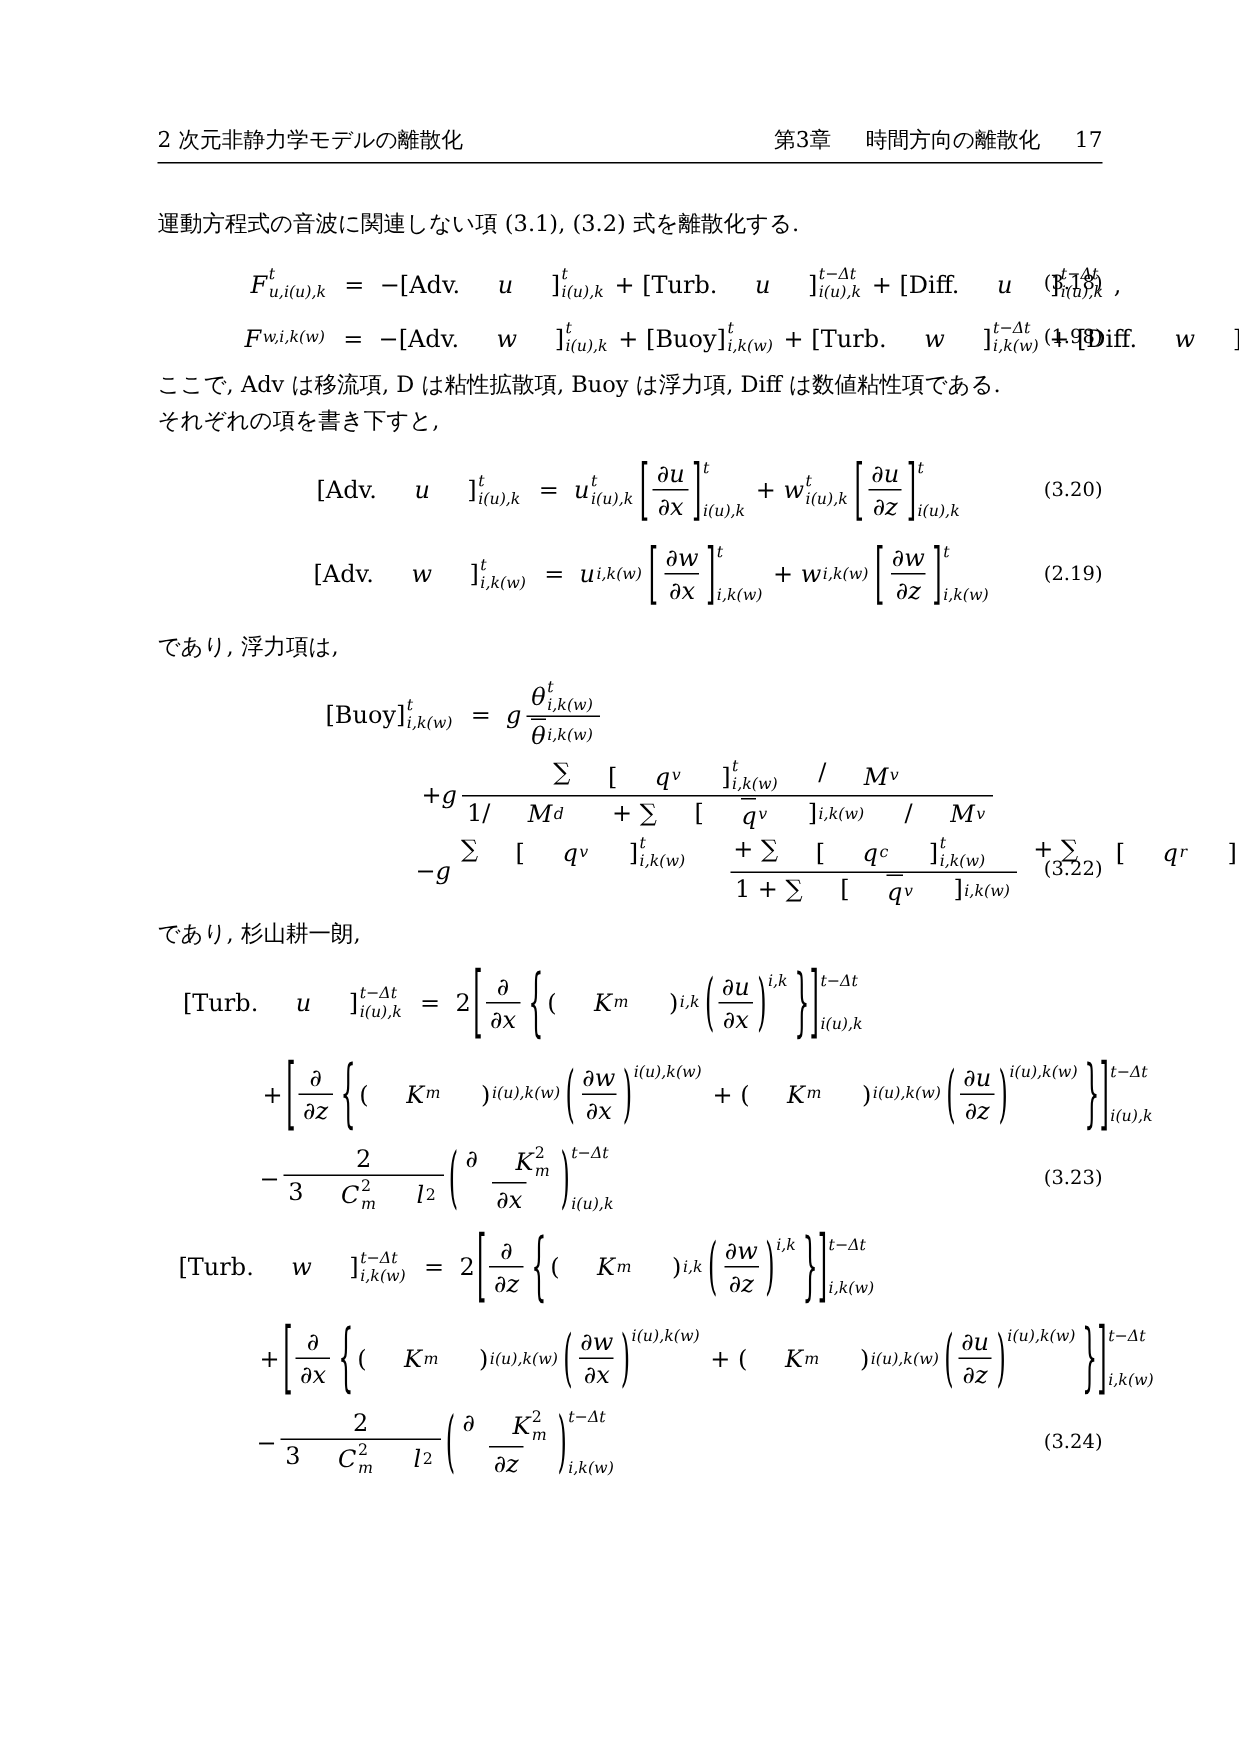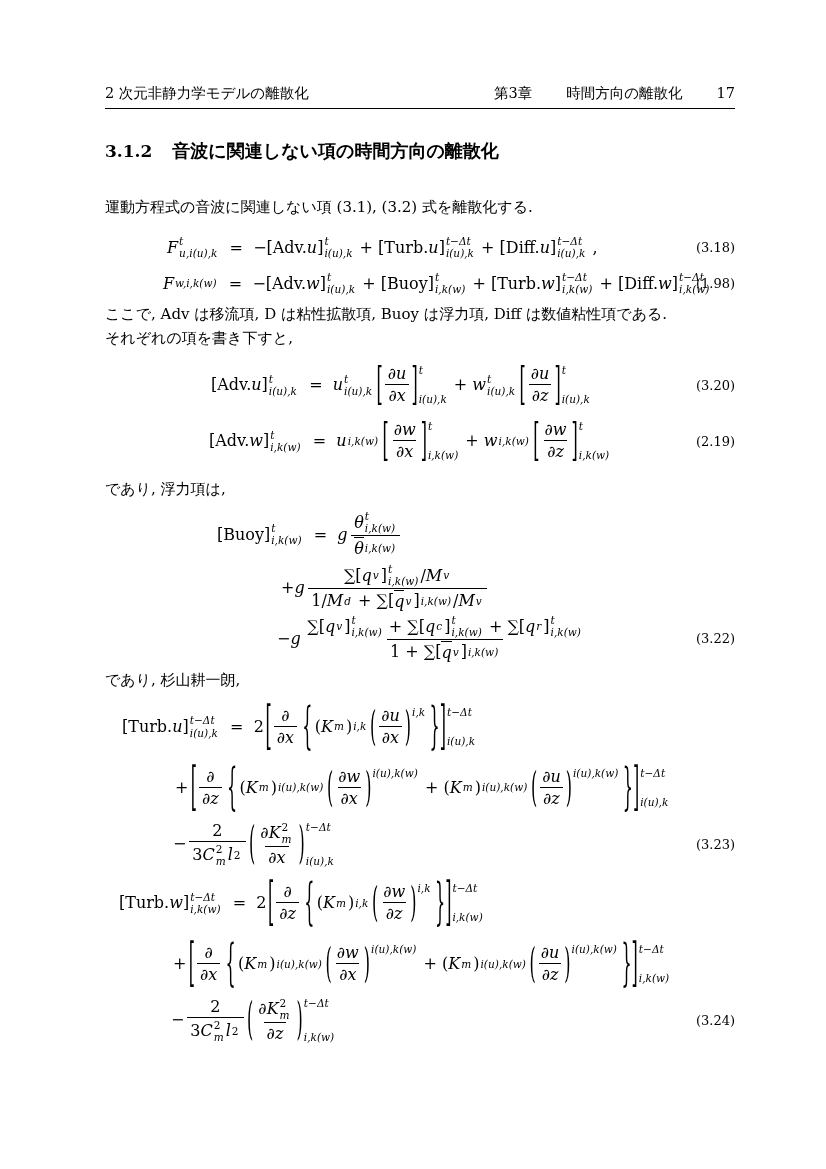--- a/index.html
+++ b/index.html
@@ -1,40 +1,40 @@
 <!DOCTYPE html>
 <html><head>
 <meta charset="utf-8">
 <style>
   html,body{margin:0;padding:0;background:#ffffff;}
   .page{position:relative;width:826px;height:1169px;background:#fff;overflow:hidden;color:#000;
         font-family:"DejaVu Serif","Liberation Serif",serif;}
   
   .header{position:absolute;left:105px;top:84px;width:630px;display:flex;align-items:baseline;
           border-bottom:1px solid #000;padding-bottom:5px;font-size:14.5px;}
-  .hr{margin-left:auto;display:flex;gap:34px;align-items:baseline;}
+  .hr{margin-left:auto;display:flex;gap:23px;align-items:baseline;}
   .pn{font-weight:normal;}
   
   .content{position:absolute;left:105px;top:105px;width:630px;}
   .sect{margin-top:34px;display:flex;gap:20px;align-items:baseline;font-weight:bold;}
   .sno{font-size:17px;}
   .stl{font-size:18px;font-family:"DejaVu Sans","Liberation Sans",sans-serif;}
   .para{margin:0;font-size:15px;line-height:1.55;}
   .p1{margin-top:33px;}
   .p2a{margin-top:4px;}
   .p3{margin-top:10px;}
   .p4{margin-top:6px;}
   
   .eq{position:relative;display:flex;align-items:center;}
   .eqno{position:absolute;right:0;top:50%;transform:translateY(-50%);font-size:13px;}
   .math{display:inline-flex;align-items:center;font-size:16px;white-space:pre;}
   .math span{white-space:pre;}
   .mi{font-style:italic;}
   .mr{font-style:normal;}
-  .mrow{display:inline-flex;align-items:center;}
+  .mrow{display:inline-flex;gap:25px;}
   .mf{display:inline-flex;flex-direction:column;align-items:center;margin:0 2px;}
   .mfn{padding:0 3px 1px;display:inline-flex;justify-content:center;}
   .mfd{border-top:1px solid #000;padding:1px 3px 0;display:inline-flex;justify-content:center;}
   .mscw{display:inline-flex;align-items:center;}
   .mscw.bigw{align-self:stretch;}
   .msc{display:inline-flex;flex-direction:column;justify-content:center;font-size:0.66em;
        line-height:1.15;text-align:left;margin:0 2px 0 1px;}
   .msc.big{justify-content:space-between;align-self:stretch;}
   .mdel{display:inline-block;line-height:1;transform-origin:center;}
   .mov{display:inline-flex;border-top:1px solid #000;padding-top:1px;}
@@ -53,24 +53,20 @@
     <span>2 次元非静力学モデルの離散化</span>
     <span class="hr">
       <span>第3章</span>
       <span>時間方向の離散化</span>
       <span class="pn">17</span>
     </span>
   </div>
 
   <div class="content">
 
-    <div class="sect">
-      <span class="sno">3.1.2</span>
-      <span class="stl">音波に関連しない項の時間方向の離散化</span>
-    </div>
 
     <p class="para p1">運動方程式の音波に関連しない項 (3.1), (3.2) 式を離散化する.</p>
 
     <div class="eq" style="padding-left:62px;margin-top:12px;min-height:32px;">
       <span class="math"><span class="mscw"><span class="mi">F</span><span class="msc"><span class="msup"><span class="mi">t</span></span><span class="msub"><span class="mi">u,i(u),k</span></span></span></span><span class="mr">  =  −</span><span class="mscw"><span class="mrow"><span class="mr">[Adv.</span><span class="mi">u</span><span class="mr">]</span></span><span class="msc"><span class="msup"><span class="mi">t</span></span><span class="msub"><span class="mi">i(u),k</span></span></span></span><span class="mr"> + </span><span class="mscw"><span class="mrow"><span class="mr">[Turb.</span><span class="mi">u</span><span class="mr">]</span></span><span class="msc"><span class="msup"><span class="mi">t−Δt</span></span><span class="msub"><span class="mi">i(u),k</span></span></span></span><span class="mr"> + </span><span class="mscw"><span class="mrow"><span class="mr">[Diff.</span><span class="mi">u</span><span class="mr">]</span></span><span class="msc"><span class="msup"><span class="mi">t−Δt</span></span><span class="msub"><span class="mi">i(u),k</span></span></span></span><span class="mr"> ,</span></span>
       <span class="eqno">(3.18)</span>
     </div>
     <div class="eq" style="padding-left:58px;margin-top:4px;min-height:32px;">
       <span class="math"><span class="mscw"><span class="mi">F</span><span class="msc"><span class="msub"><span class="mi">w,i,k(w)</span></span></span></span><span class="mr">  =  −</span><span class="mscw"><span class="mrow"><span class="mr">[Adv.</span><span class="mi">w</span><span class="mr">]</span></span><span class="msc"><span class="msup"><span class="mi">t</span></span><span class="msub"><span class="mi">i(u),k</span></span></span></span><span class="mr"> + </span><span class="mscw"><span class="mr">[Buoy]</span><span class="msc"><span class="msup"><span class="mi">t</span></span><span class="msub"><span class="mi">i,k(w)</span></span></span></span><span class="mr"> + </span><span class="mscw"><span class="mrow"><span class="mr">[Turb.</span><span class="mi">w</span><span class="mr">]</span></span><span class="msc"><span class="msup"><span class="mi">t−Δt</span></span><span class="msub"><span class="mi">i,k(w)</span></span></span></span><span class="mr"> + </span><span class="mscw"><span class="mrow"><span class="mr">[Diff.</span><span class="mi">w</span><span class="mr">]</span></span><span class="msc"><span class="msup"><span class="mi">t−Δt</span></span><span class="msub"><span class="mi">i,k(w)</span></span></span></span></span>
       <span class="eqno">(1.98)</span>

